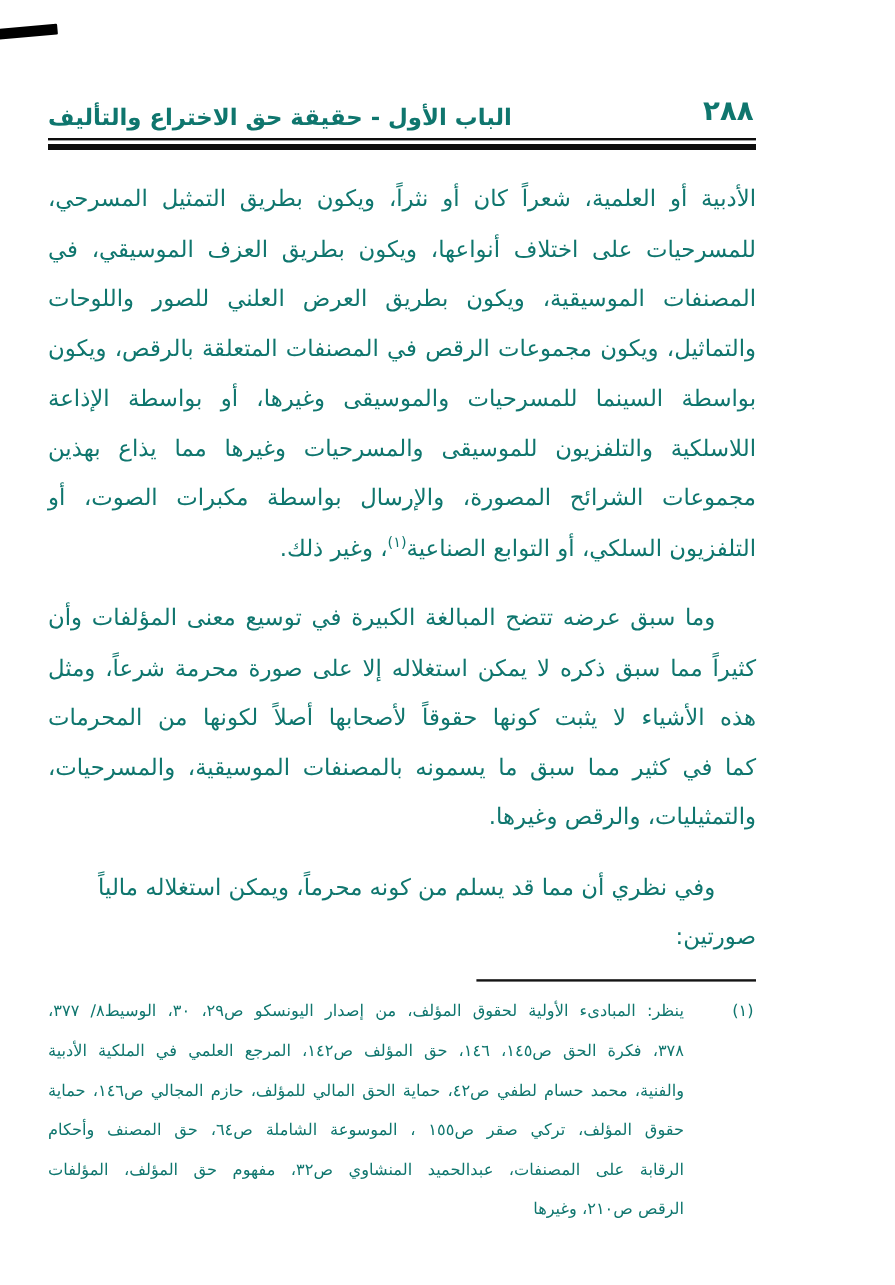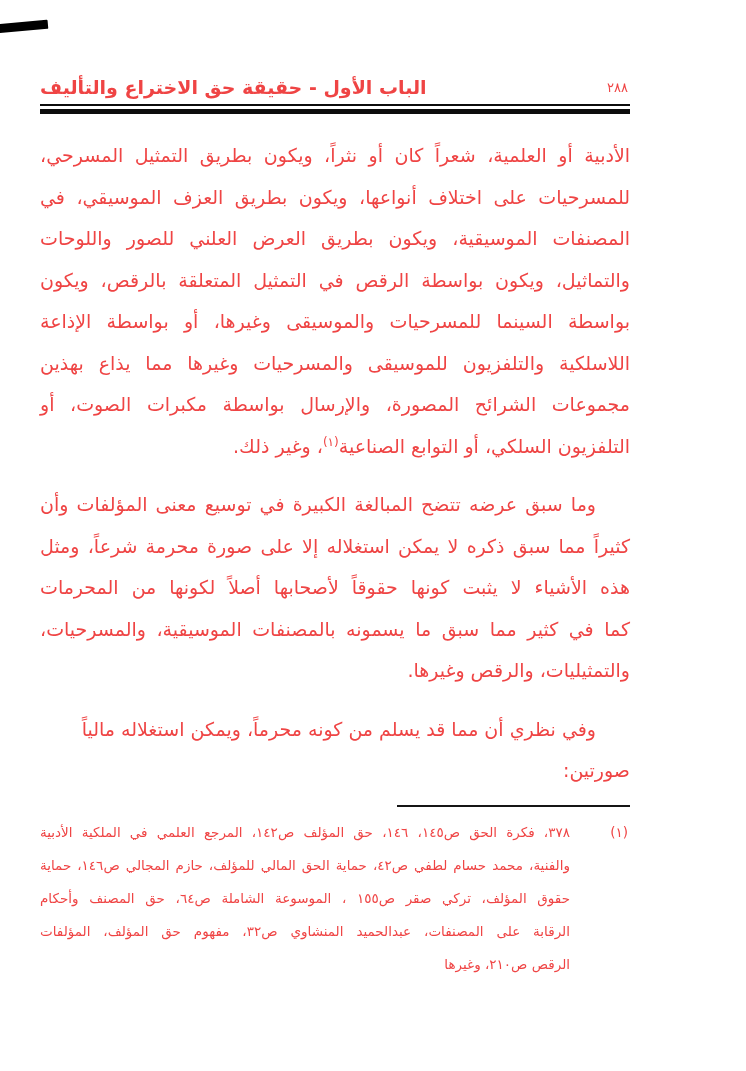--- a/index.html
+++ b/index.html
@@ -3,21 +3,21 @@
 <meta charset="utf-8">
 <style>
   html, body { margin: 0; padding: 0; background: #ffffff; }
   .page {
     position: relative;
     width: 746px;
     height: 1071px;
     background: #ffffff;
     overflow: hidden;
     font-family: "DejaVu Sans", sans-serif;
-    color: #ef4444;
+    color: #0f766e;
   }
   .scan-artifact {
     position: absolute;
     left: -4px;
     top: 22px;
     width: 52px;
     height: 9px;
     background: #000;
     transform: rotate(-5deg);
     border-radius: 1px;
@@ -38,22 +38,22 @@
     min-height: 42px;
   }
   .header-title {
     direction: rtl;
     font-size: 19px;
     font-weight: bold;
     white-space: nowrap;
   }
   .header-pagenum {
     direction: rtl;
-    font-size: 13px;
-    font-weight: normal;
+    font-size: 23px;
+    font-weight: bold;
     letter-spacing: 2px;
     padding-bottom: 3px;
     padding-right: 2px;
     margin-top: 44px;
   }
   .header-rule {
     margin-top: 6px;
     height: 3px;
     border-top: 2px solid #0d0d0d;
     border-bottom: 5px solid #0d0d0d;
@@ -106,21 +106,21 @@
     </div>
 
     <div class="header-rule"></div>
 
     <div class="body-text">
 
       <div>
         <div class="jline">الأدبية أو العلمية، شعراً كان أو نثراً، ويكون بطريق التمثيل المسرحي،</div>
         <div class="jline">للمسرحيات على اختلاف أنواعها، ويكون بطريق العزف الموسيقي، في</div>
         <div class="jline">المصنفات الموسيقية، ويكون بطريق العرض العلني للصور واللوحات</div>
-        <div class="jline">والتماثيل، ويكون بواسطة الرقص في التمثيل المتعلقة بالرقص، ويكون</div>
+        <div class="jline">والتماثيل، ويكون مجموعات الرقص في المصنفات المتعلقة بالرقص، ويكون</div>
         <div class="jline">بواسطة السينما للمسرحيات والموسيقى وغيرها، أو بواسطة الإذاعة</div>
         <div class="jline">اللاسلكية والتلفزيون للموسيقى والمسرحيات وغيرها مما يذاع بهذين</div>
         <div class="jline">مجموعات الشرائح المصورة، والإرسال بواسطة مكبرات الصوت، أو</div>
         <div class="lline"><span>التلفزيون السلكي، أو التوابع الصناعية</span><sup class="fref">(١)</sup><span>، وغير ذلك.</span></div>
       </div>
 
       <div class="p-gap">
         <div class="jline indent">وما سبق عرضه تتضح المبالغة الكبيرة في توسيع معنى المؤلفات وأن</div>
         <div class="jline">كثيراً مما سبق ذكره لا يمكن استغلاله إلا على صورة محرمة شرعاً، ومثل</div>
         <div class="jline">هذه الأشياء لا يثبت كونها حقوقاً لأصحابها أصلاً لكونها من المحرمات</div>
@@ -132,20 +132,21 @@
         <div class="lline indent">وفي نظري أن مما قد يسلم من كونه محرماً، ويمكن استغلاله مالياً صورتين:</div>
       </div>
 
     </div>
 
     <div class="footnote-sep"></div>
 
     <div class="footnote">
       <span class="footnote-marker">(١)</span>
       <div class="footnote-lines">
+        <div class="jline">ينظر: المبادىء الأولية لحقوق المؤلف، من إصدار اليونسكو ص٢٩، ٣٠، الوسيط٨/ ٣٧٧،</div>
         <div class="jline">٣٧٨، فكرة الحق ص١٤٥، ١٤٦، حق المؤلف ص١٤٢، المرجع العلمي في الملكية الأدبية</div>
         <div class="jline">والفنية، محمد حسام لطفي ص٤٢، حماية الحق المالي للمؤلف، حازم المجالي ص١٤٦، حماية</div>
         <div class="jline">حقوق المؤلف، تركي صقر ص١٥٥ ، الموسوعة الشاملة ص٦٤، حق المصنف وأحكام</div>
         <div class="jline">الرقابة على المصنفات، عبدالحميد المنشاوي ص٣٢، مفهوم حق المؤلف، المؤلفات</div>
         <div class="lline">الرقص ص٢١٠، وغيرها</div>
       </div>
     </div>
 
   </div>
 </div>

